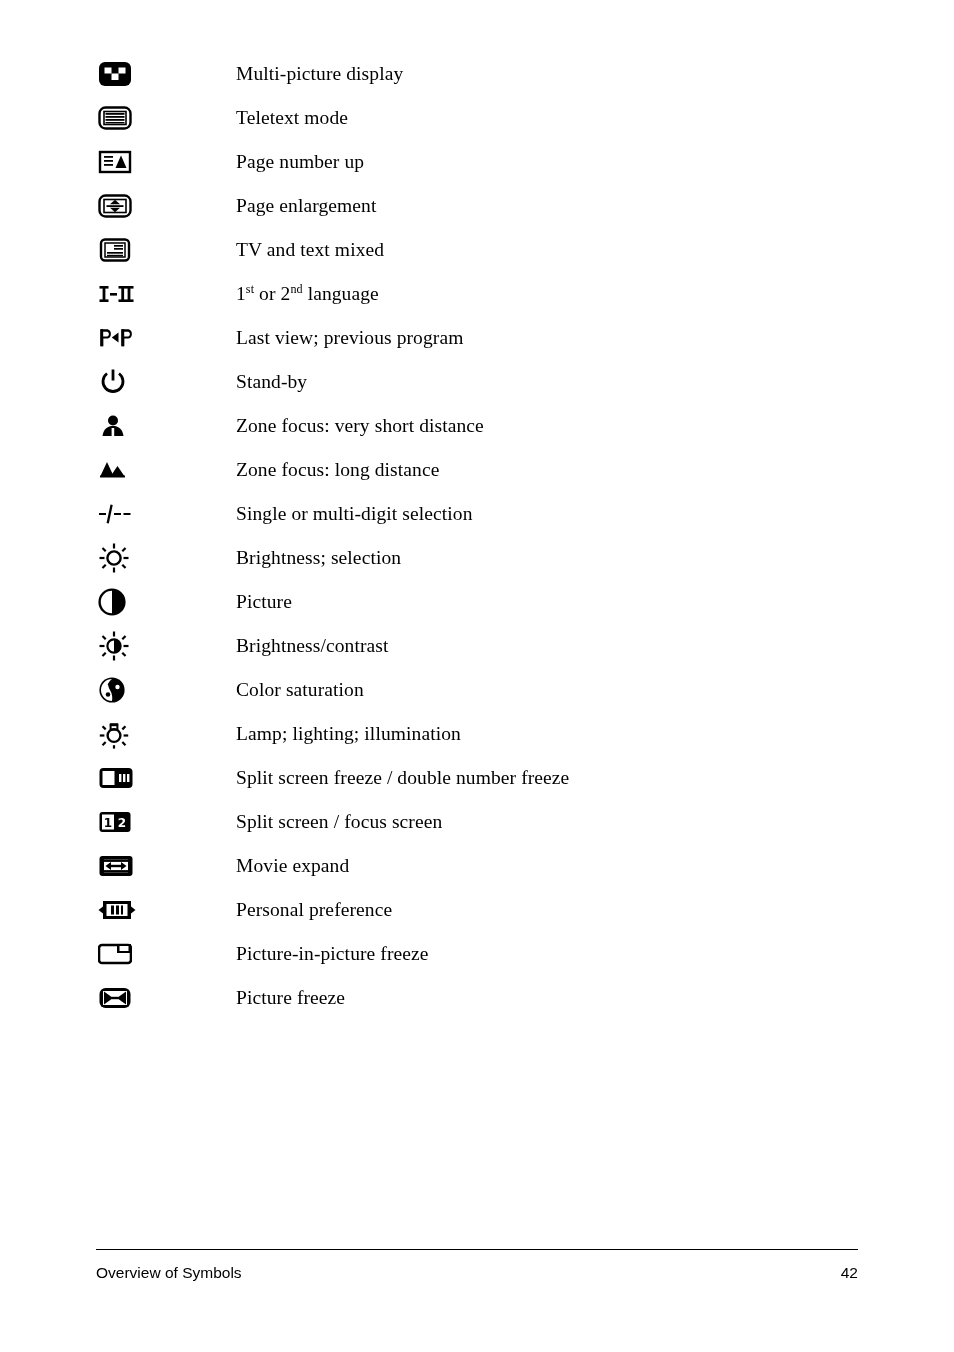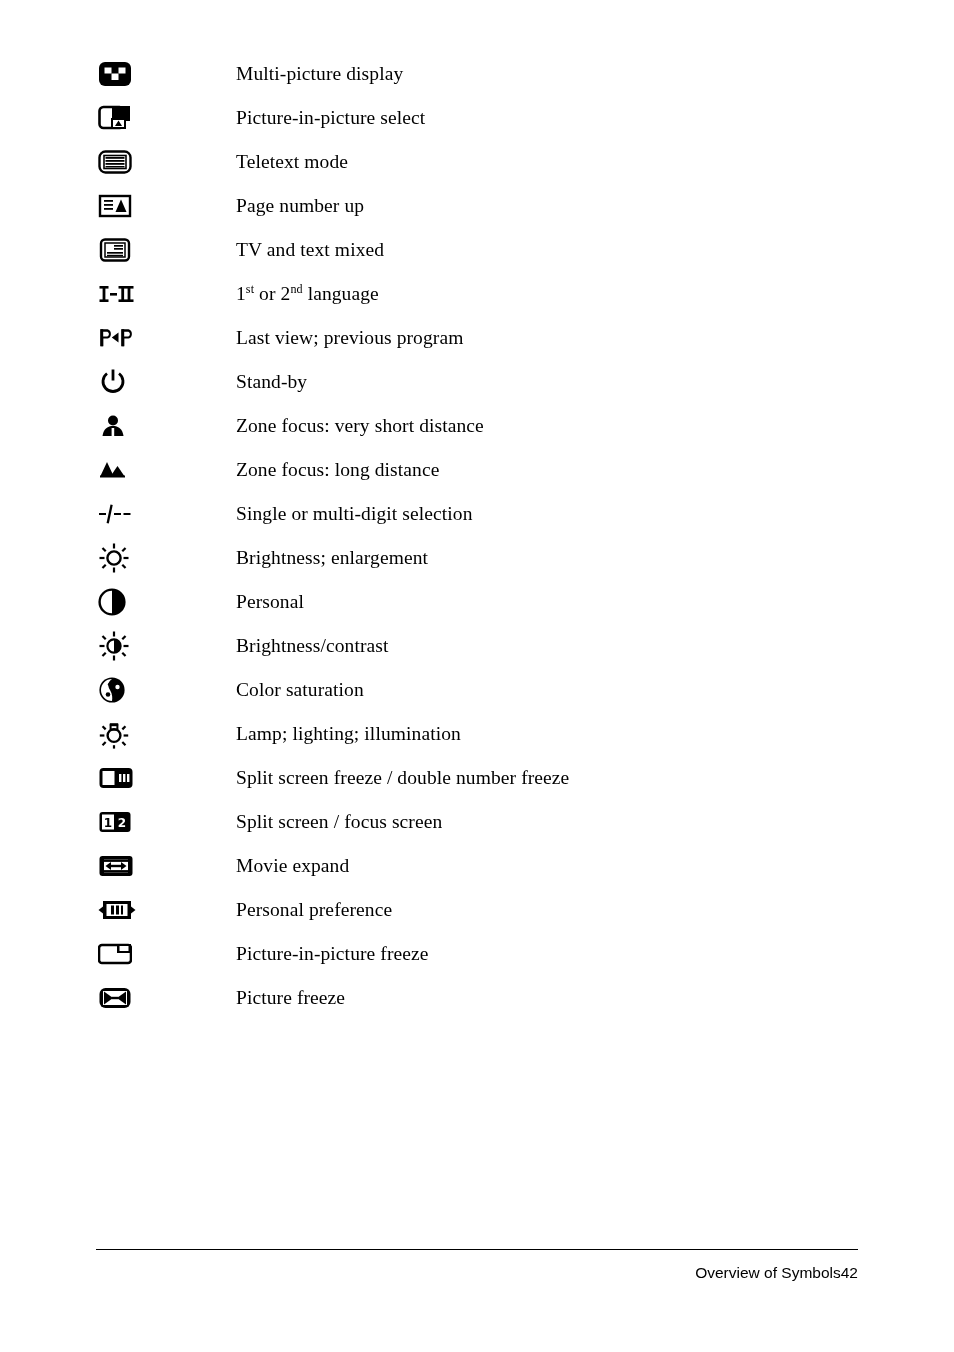--- a/index.html
+++ b/index.html
@@ -71,21 +71,21 @@
     top: 1249px;
     width: 762px;
   }
   .footer-rule {
     width: 100%;
     height: 0;
     border-top: 1.6px solid #000000;
   }
   .footer-text {
     display: flex;
-    justify-content: flex-end;
+    justify-content: space-between;
     align-items: baseline;
     margin-top: 14px;
     font-family: "Liberation Sans", "DejaVu Sans", sans-serif;
     font-size: 15.5px;
     color: #000000;
   }
   .footer-left { white-space: nowrap; }
   .footer-right { white-space: nowrap; }
 </style>
 </head>
@@ -100,31 +100,20 @@
         <svg class="ico" width="34" height="26" viewBox="0 0 34 26">
           <rect x="1" y="1" width="32" height="24" rx="6" ry="6" fill="#000"></rect>
           <rect x="6.5" y="6.5" width="7" height="6" fill="#fff"></rect>
           <rect x="20.5" y="6.5" width="7" height="6" fill="#fff"></rect>
           <rect x="13.5" y="12.5" width="7" height="6.5" fill="#fff"></rect>
         </svg>
       </div>
       <div class="label-cell">Multi-picture display</div>
     </div>
 
-    <div class="row" style="height:44px">
-      <div class="icon-cell">
-        <svg class="ico" width="34" height="26" viewBox="0 0 34 26">
-          <rect x="1.5" y="2" width="24" height="21" rx="4" ry="4" fill="none" stroke="#000" stroke-width="2.6"></rect>
-          <rect x="14" y="1" width="18" height="15" fill="#000"></rect>
-          <rect x="14" y="14" width="13" height="9" fill="#fff" stroke="#000" stroke-width="2"></rect>
-          <polygon points="20.5,15.5 24,21 17,21" fill="#000"></polygon>
-        </svg>
-      </div>
-      <div class="label-cell">Picture-in-picture select</div>
-    </div>
 
     <div class="row" style="height:44px">
       <div class="icon-cell">
         <svg class="ico" width="34" height="26" viewBox="0 0 34 26">
           <rect x="1.5" y="2.5" width="31" height="21" rx="6" ry="6" fill="none" stroke="#000" stroke-width="2.4"></rect>
           <rect x="6" y="6.5" width="22" height="13" fill="none" stroke="#000" stroke-width="1.6"></rect>
           <rect x="7.5" y="8" width="19" height="1.8" fill="#000"></rect>
           <rect x="7.5" y="11" width="19" height="1.8" fill="#000"></rect>
           <rect x="7.5" y="14" width="19" height="1.8" fill="#000"></rect>
           <rect x="7.5" y="17" width="19" height="1.4" fill="#000"></rect>
@@ -140,20 +129,32 @@
           <rect x="6" y="7" width="9" height="1.8" fill="#000"></rect>
           <rect x="6" y="11" width="9" height="1.8" fill="#000"></rect>
           <rect x="6" y="15" width="9" height="1.8" fill="#000"></rect>
           <polygon points="23,6.5 28.5,19 17.5,19" fill="#000"></polygon>
         </svg>
       </div>
       <div class="label-cell">Page number up</div>
     </div>
 
 
+    <div class="row" style="height:44px">
+      <div class="icon-cell">
+        <svg class="ico" width="34" height="26" viewBox="0 0 34 26">
+          <rect x="1.5" y="2.5" width="31" height="21" rx="6" ry="6" fill="none" stroke="#000" stroke-width="2.4"></rect>
+          <rect x="6" y="6.5" width="22" height="13" fill="none" stroke="#000" stroke-width="1.6"></rect>
+          <polygon points="17,6.8 22,11.3 12,11.3" fill="#000"></polygon>
+          <rect x="8.5" y="12.2" width="17" height="1.8" fill="#000"></rect>
+          <polygon points="17,19.2 22,14.8 12,14.8" fill="#000"></polygon>
+        </svg>
+      </div>
+      <div class="label-cell">Page enlargement</div>
+    </div>
 
     <div class="row" style="height:44px">
       <div class="icon-cell">
         <svg class="ico" width="34" height="26" viewBox="0 0 34 26">
           <rect x="3" y="2.5" width="28" height="21" rx="4" ry="4" fill="none" stroke="#000" stroke-width="2.4"></rect>
           <rect x="7" y="6" width="20" height="14" fill="none" stroke="#000" stroke-width="1.5"></rect>
           <rect x="16" y="8" width="9" height="1.7" fill="#000"></rect>
           <rect x="16" y="11" width="9" height="1.7" fill="#000"></rect>
           <rect x="9" y="15" width="16" height="1.7" fill="#000"></rect>
           <rect x="9" y="17.8" width="16" height="1.5" fill="#000"></rect>
@@ -246,31 +247,31 @@
           <rect x="14.9" y="1.5" width="2.2" height="5" fill="#000"></rect>
           <rect x="14.9" y="25.5" width="2.2" height="5" fill="#000"></rect>
           <rect x="1.5" y="14.9" width="5" height="2.2" fill="#000"></rect>
           <rect x="25.5" y="14.9" width="5" height="2.2" fill="#000"></rect>
           <rect x="5" y="5.4" width="2.2" height="4.6" fill="#000" transform="rotate(-45 6.1 7.7)"></rect>
           <rect x="24.8" y="5.4" width="2.2" height="4.6" fill="#000" transform="rotate(45 25.9 7.7)"></rect>
           <rect x="5" y="22" width="2.2" height="4.6" fill="#000" transform="rotate(45 6.1 24.3)"></rect>
           <rect x="24.8" y="22" width="2.2" height="4.6" fill="#000" transform="rotate(-45 25.9 24.3)"></rect>
         </svg>
       </div>
-      <div class="label-cell">Brightness; enlargement</div>
+      <div class="label-cell">Brightness; selection</div>
     </div>
 
     <div class="row" style="height:44px">
       <div class="icon-cell">
         <svg class="ico" width="28" height="28" viewBox="0 0 28 28">
           <circle cx="14" cy="14" r="12.4" fill="none" stroke="#000" stroke-width="2.4"></circle>
           <path d="M14 1.6 A12.4 12.4 0 0 1 14 26.4 Z" fill="#000"></path>
         </svg>
       </div>
-      <div class="label-cell">Personal</div>
+      <div class="label-cell">Picture</div>
     </div>
 
     <div class="row" style="height:44px">
       <div class="icon-cell">
         <svg class="ico" width="32" height="32" viewBox="0 0 32 32">
           <circle cx="16" cy="16" r="6.6" fill="none" stroke="#000" stroke-width="2.2"></circle>
           <path d="M16 9.4 A6.6 6.6 0 0 1 16 22.6 Z" fill="#000"></path>
           <rect x="14.9" y="1.5" width="2.2" height="5" fill="#000"></rect>
           <rect x="14.9" y="25.5" width="2.2" height="5" fill="#000"></rect>
           <rect x="1.5" y="14.9" width="5" height="2.2" fill="#000"></rect>

